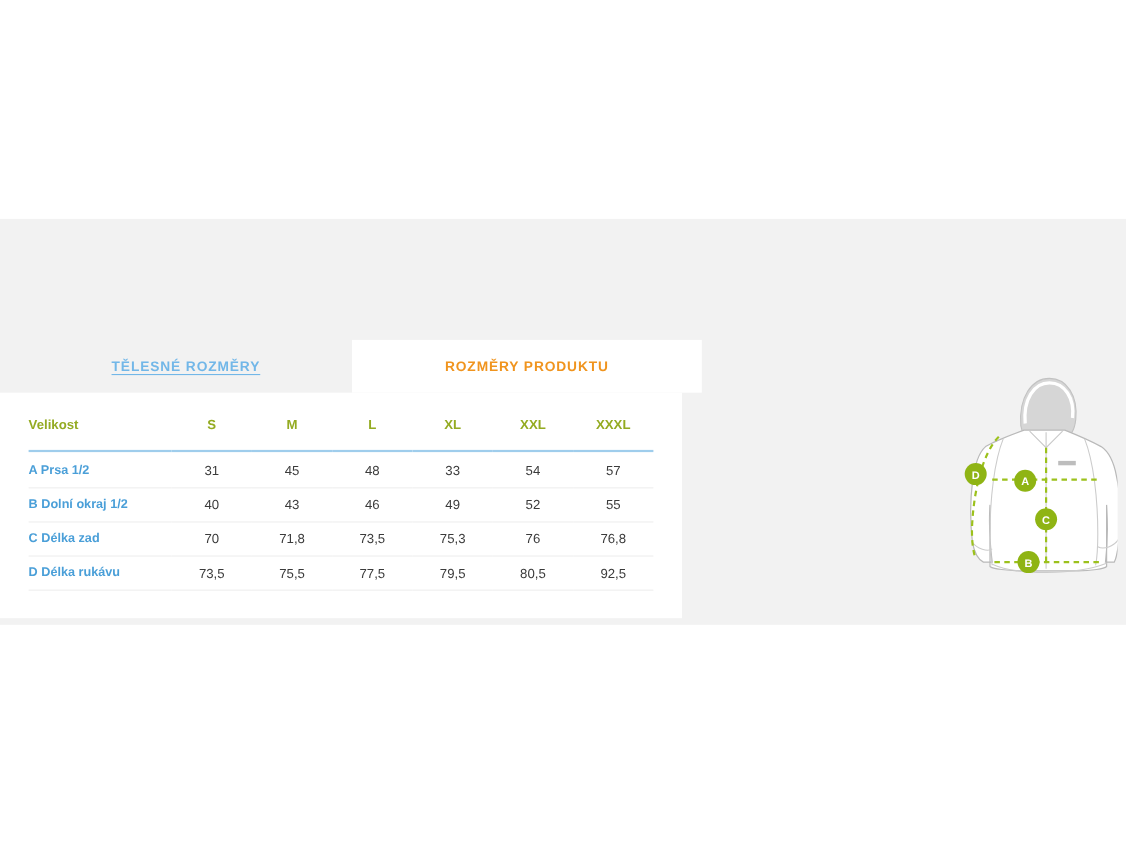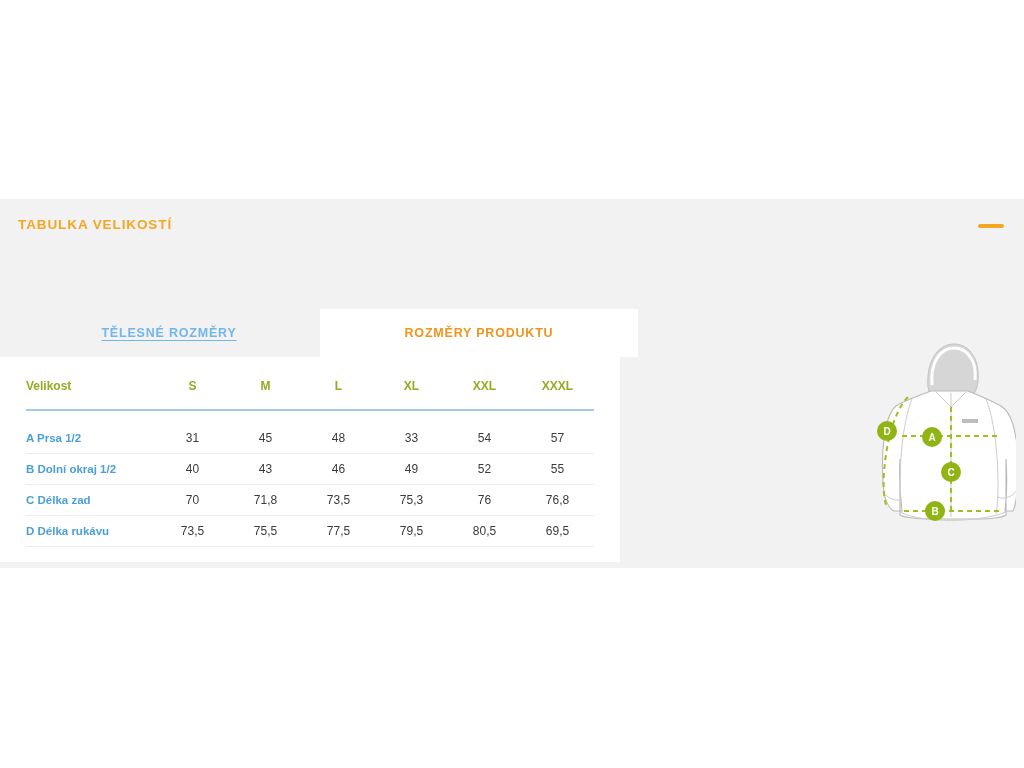--- a/index.html
+++ b/index.html
@@ -149,21 +149,21 @@
   .size-table tbody td.col-label {
     text-align: left;
     width: 130px;
   }
   .size-table tbody td {
     border-bottom: 1px solid #eeeeee;
     color: #3b3b3b;
     font-weight: normal;
   }
   .size-table tbody tr:first-child td {
-    padding-top: 12px;
+    padding-top: 2px;
   }
   .size-table tbody td.col-label {
     color: #4a9fd8;
     font-weight: bold;
     font-size: 11.5px;
     white-space: nowrap;
   }
   
   .jacket-figure {
     position: absolute;
@@ -176,26 +176,20 @@
     display: block;
   }
 </style>
 </head>
 <body>
 
 <div class="page">
 
   <section class="size-section">
 
-    <div class="section-header">
-      <div class="section-title">TABULKA VELIKOSTÍ</div>
-      <div class="collapse-toggle">
-        <span class="bar"></span>
-      </div>
-    </div>
 
 
     <div class="tabs">
       <div class="tab tab-body">
         <span class="tab-label">TĚLESNÉ ROZMĚRY</span>
       </div>
       <div class="tab tab-product">
         <span class="tab-label">ROZMĚRY PRODUKTU</span>
       </div>
     </div>
@@ -241,21 +235,21 @@
             <td>76</td>
             <td>76,8</td>
           </tr>
           <tr>
             <td class="col-label">D Délka rukávu</td>
             <td>73,5</td>
             <td>75,5</td>
             <td>77,5</td>
             <td>79,5</td>
             <td>80,5</td>
-            <td>69,5</td>
+            <td>92,5</td>
           </tr>
         </tbody>
       </table>
     </div>
 
     <div class="jacket-figure">
       <svg width="148" height="212" viewBox="0 0 148 212" xmlns="http://www.w3.org/2000/svg">
 
         <path d="M60 52 C58 26 70 9 86 9 C102 9 112 25 110 46 C109 56 105 62 99 63 L68 63 C63 62 61 58 60 52 Z" fill="#d6d6d6" stroke="#c2c2c2" stroke-width="1"></path>
         <path d="M64 50 C62 28 72 13 86 13 C100 13 109 27 107 45" fill="none" stroke="#ffffff" stroke-width="3"></path>

